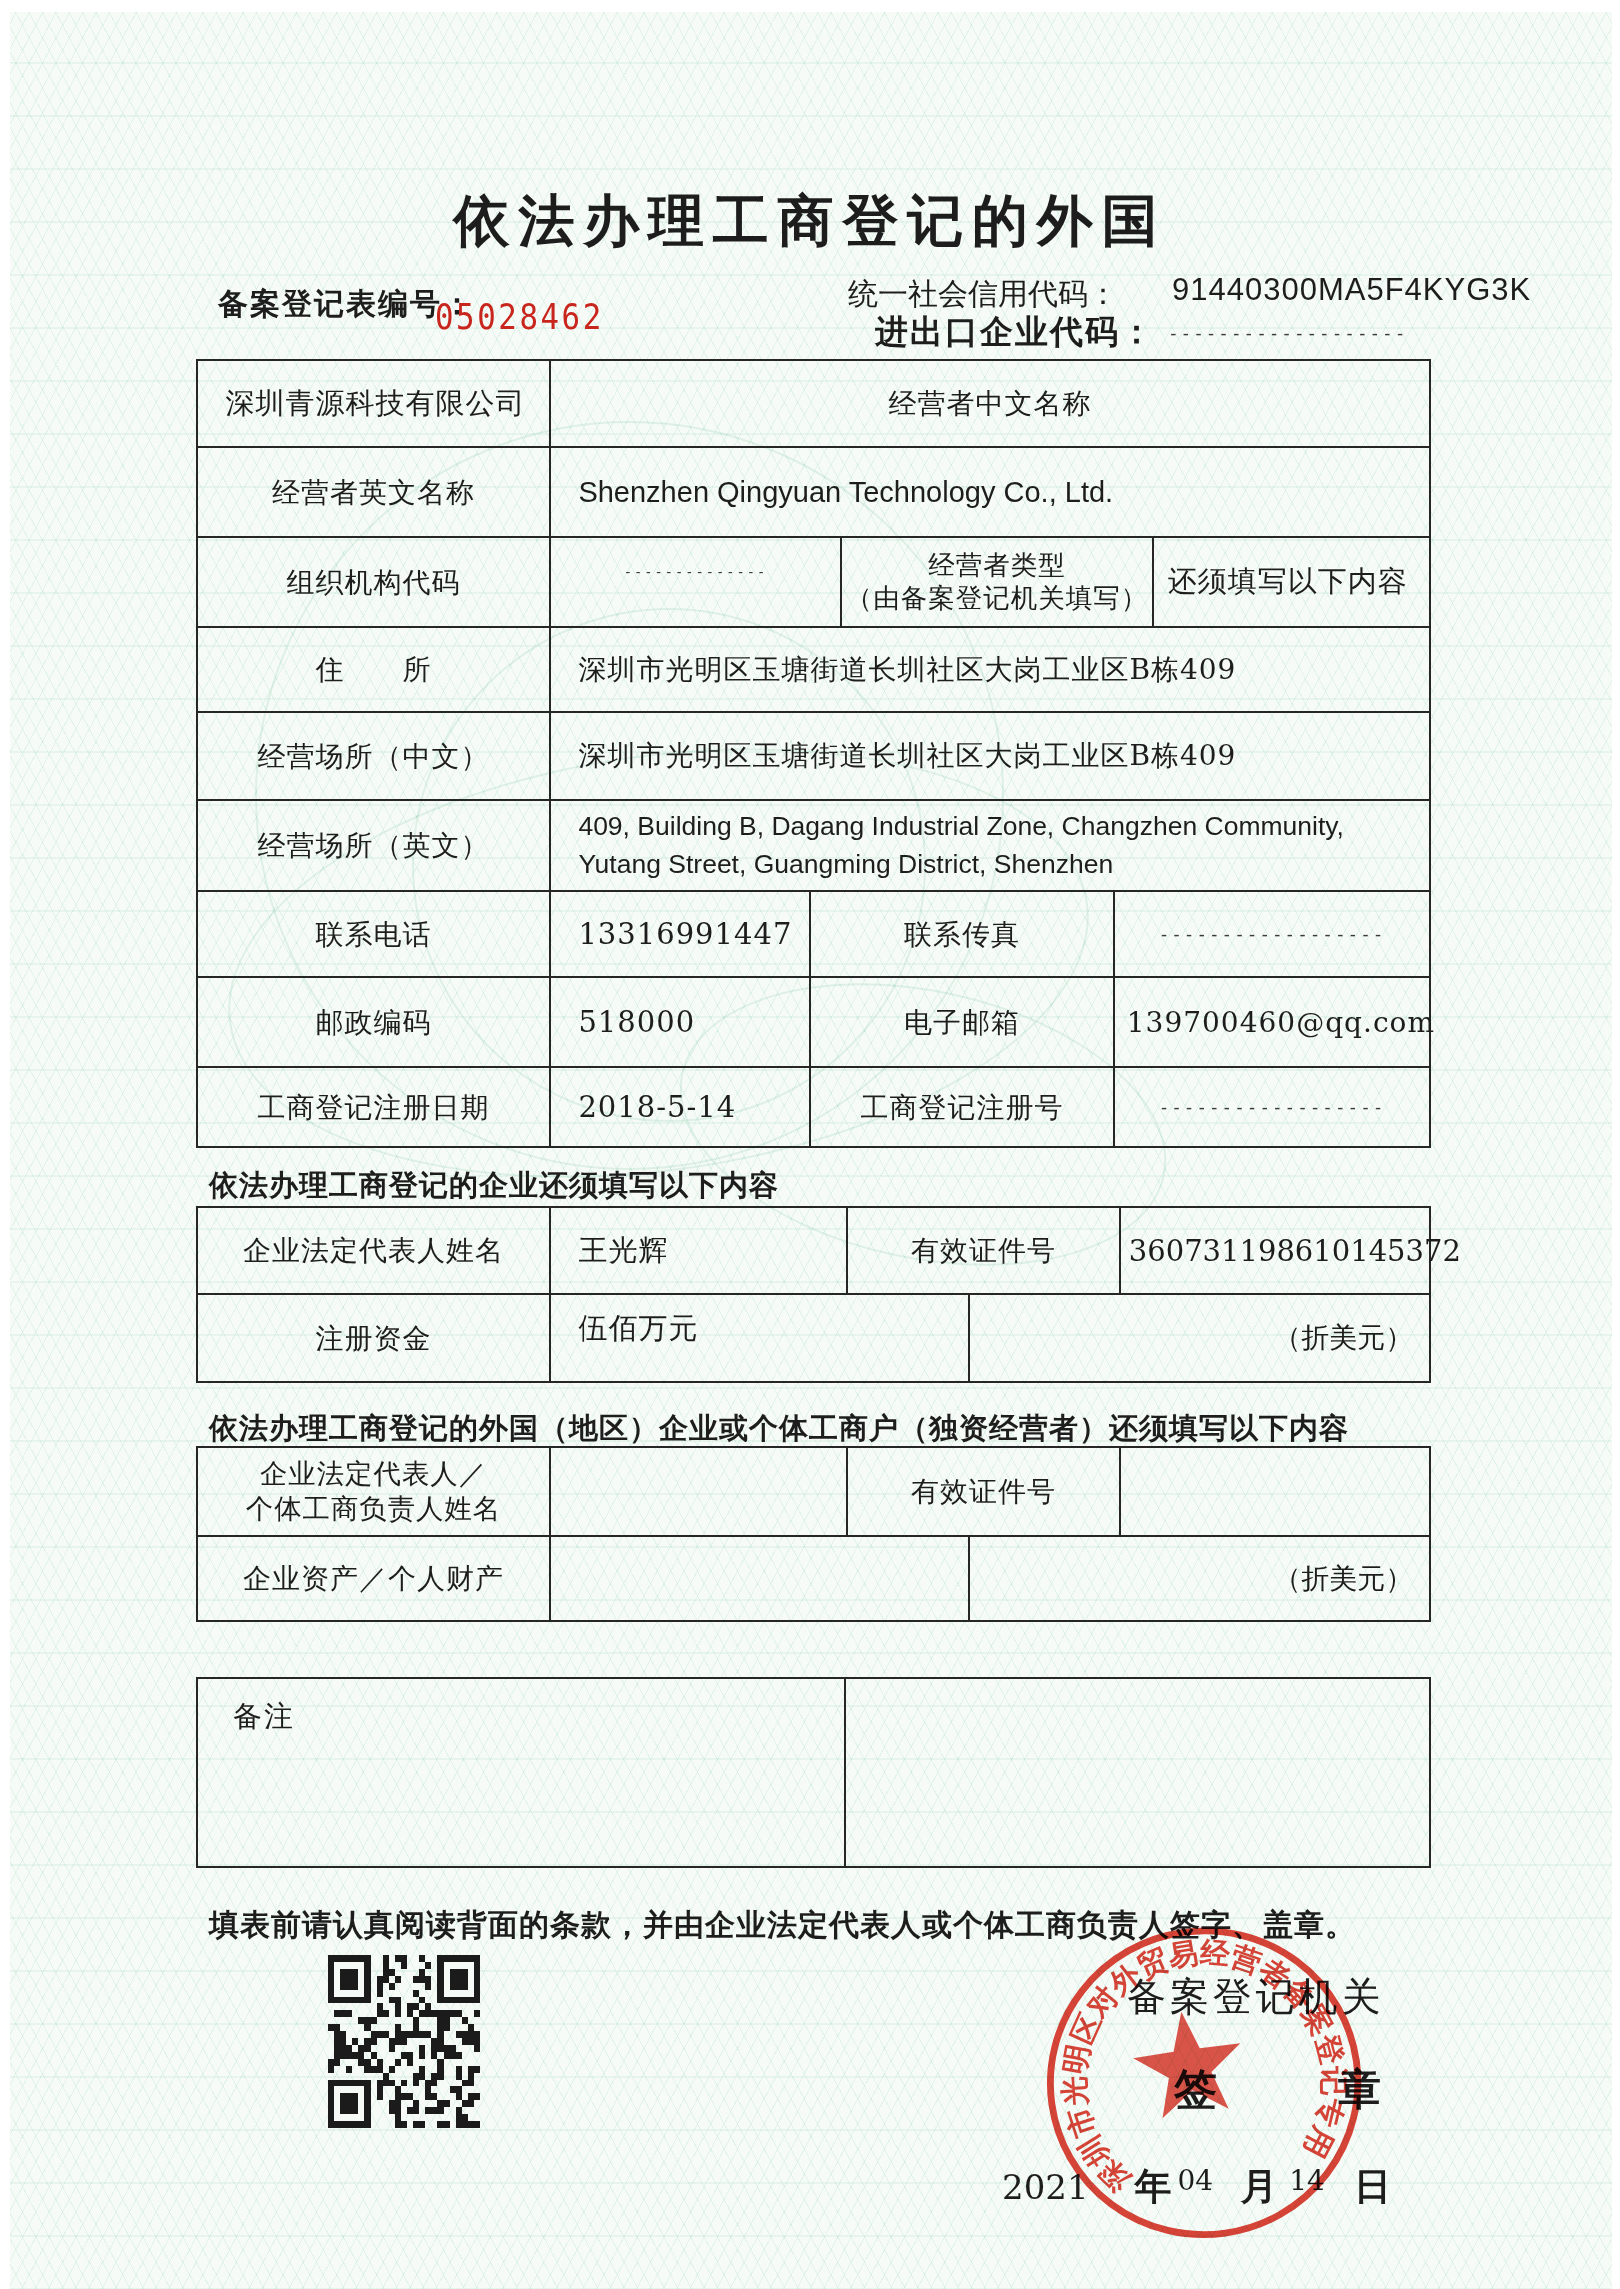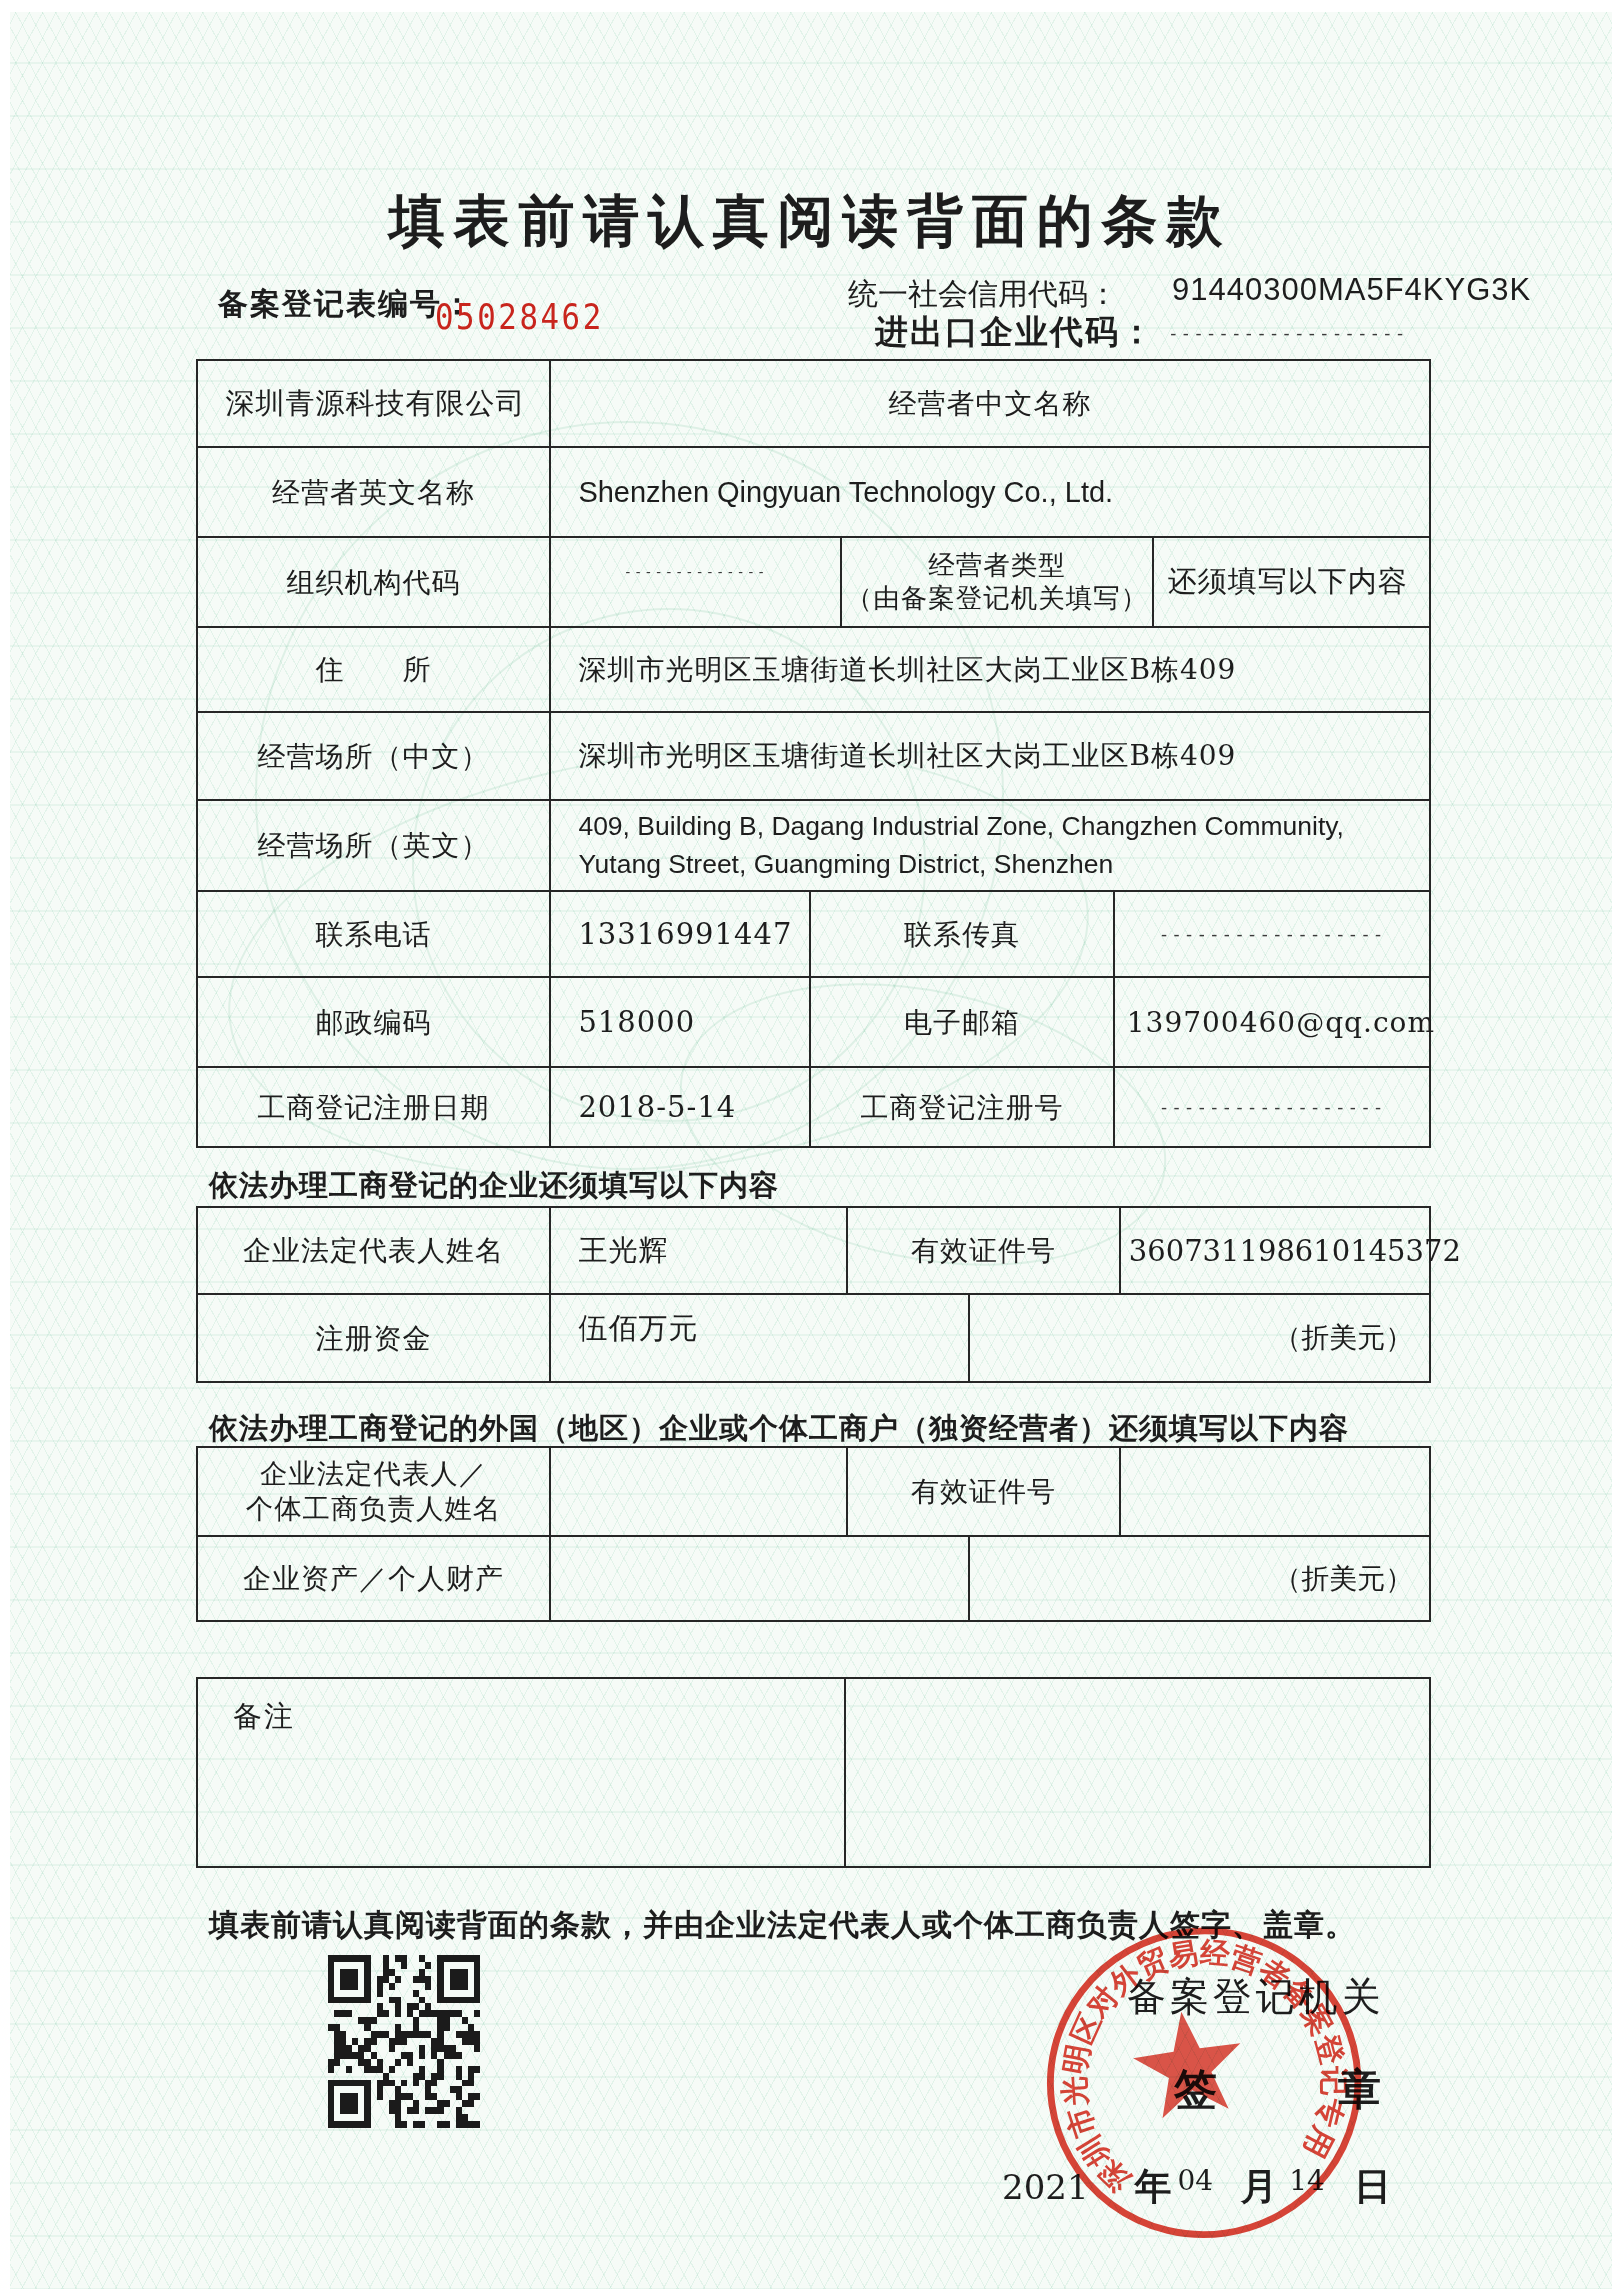--- a/index.html
+++ b/index.html
@@ -47,21 +47,21 @@
 <body>
 
 <div class="page">
   <div class="paper"></div>
 
   <div class="wm" style="left:255px;top:421px;width:745px;height:745px;"></div>
   <div class="wm" style="left:412px;top:608px;width:510px;height:510px;"></div>
   <div class="wm" style="left:225px;top:755px;width:863px;height:412px;transform:rotate(-8deg);"></div>
   <div class="wm" style="left:676px;top:990px;width:490px;height:265px;transform:rotate(12deg);"></div>
 
-  <div class="abs title">填表前请认真阅读背面的条款</div>
+  <div class="abs title">依法办理工商登记的外国</div>
 
   <div class="abs kai" style="left:848px;top:274px;font-size:30px;">统一社会信用代码：</div>
   <div class="abs song" style="left:1172px;top:272px;font-size:31px;letter-spacing:1px;">91440300MA5F4KYG3K</div>
 
   <div class="abs h-label" style="left:218px;top:284px;">备案登记表编号：</div>
   <div class="abs red-no" style="left:435px;top:297px;">05028462</div>
 
   <div class="abs h-label" style="left:875px;top:310px;font-size:33px;">进出口企业代码：</div>
   <div class="abs dash" style="left:1168px;top:323px;">-------------------</div>
 

